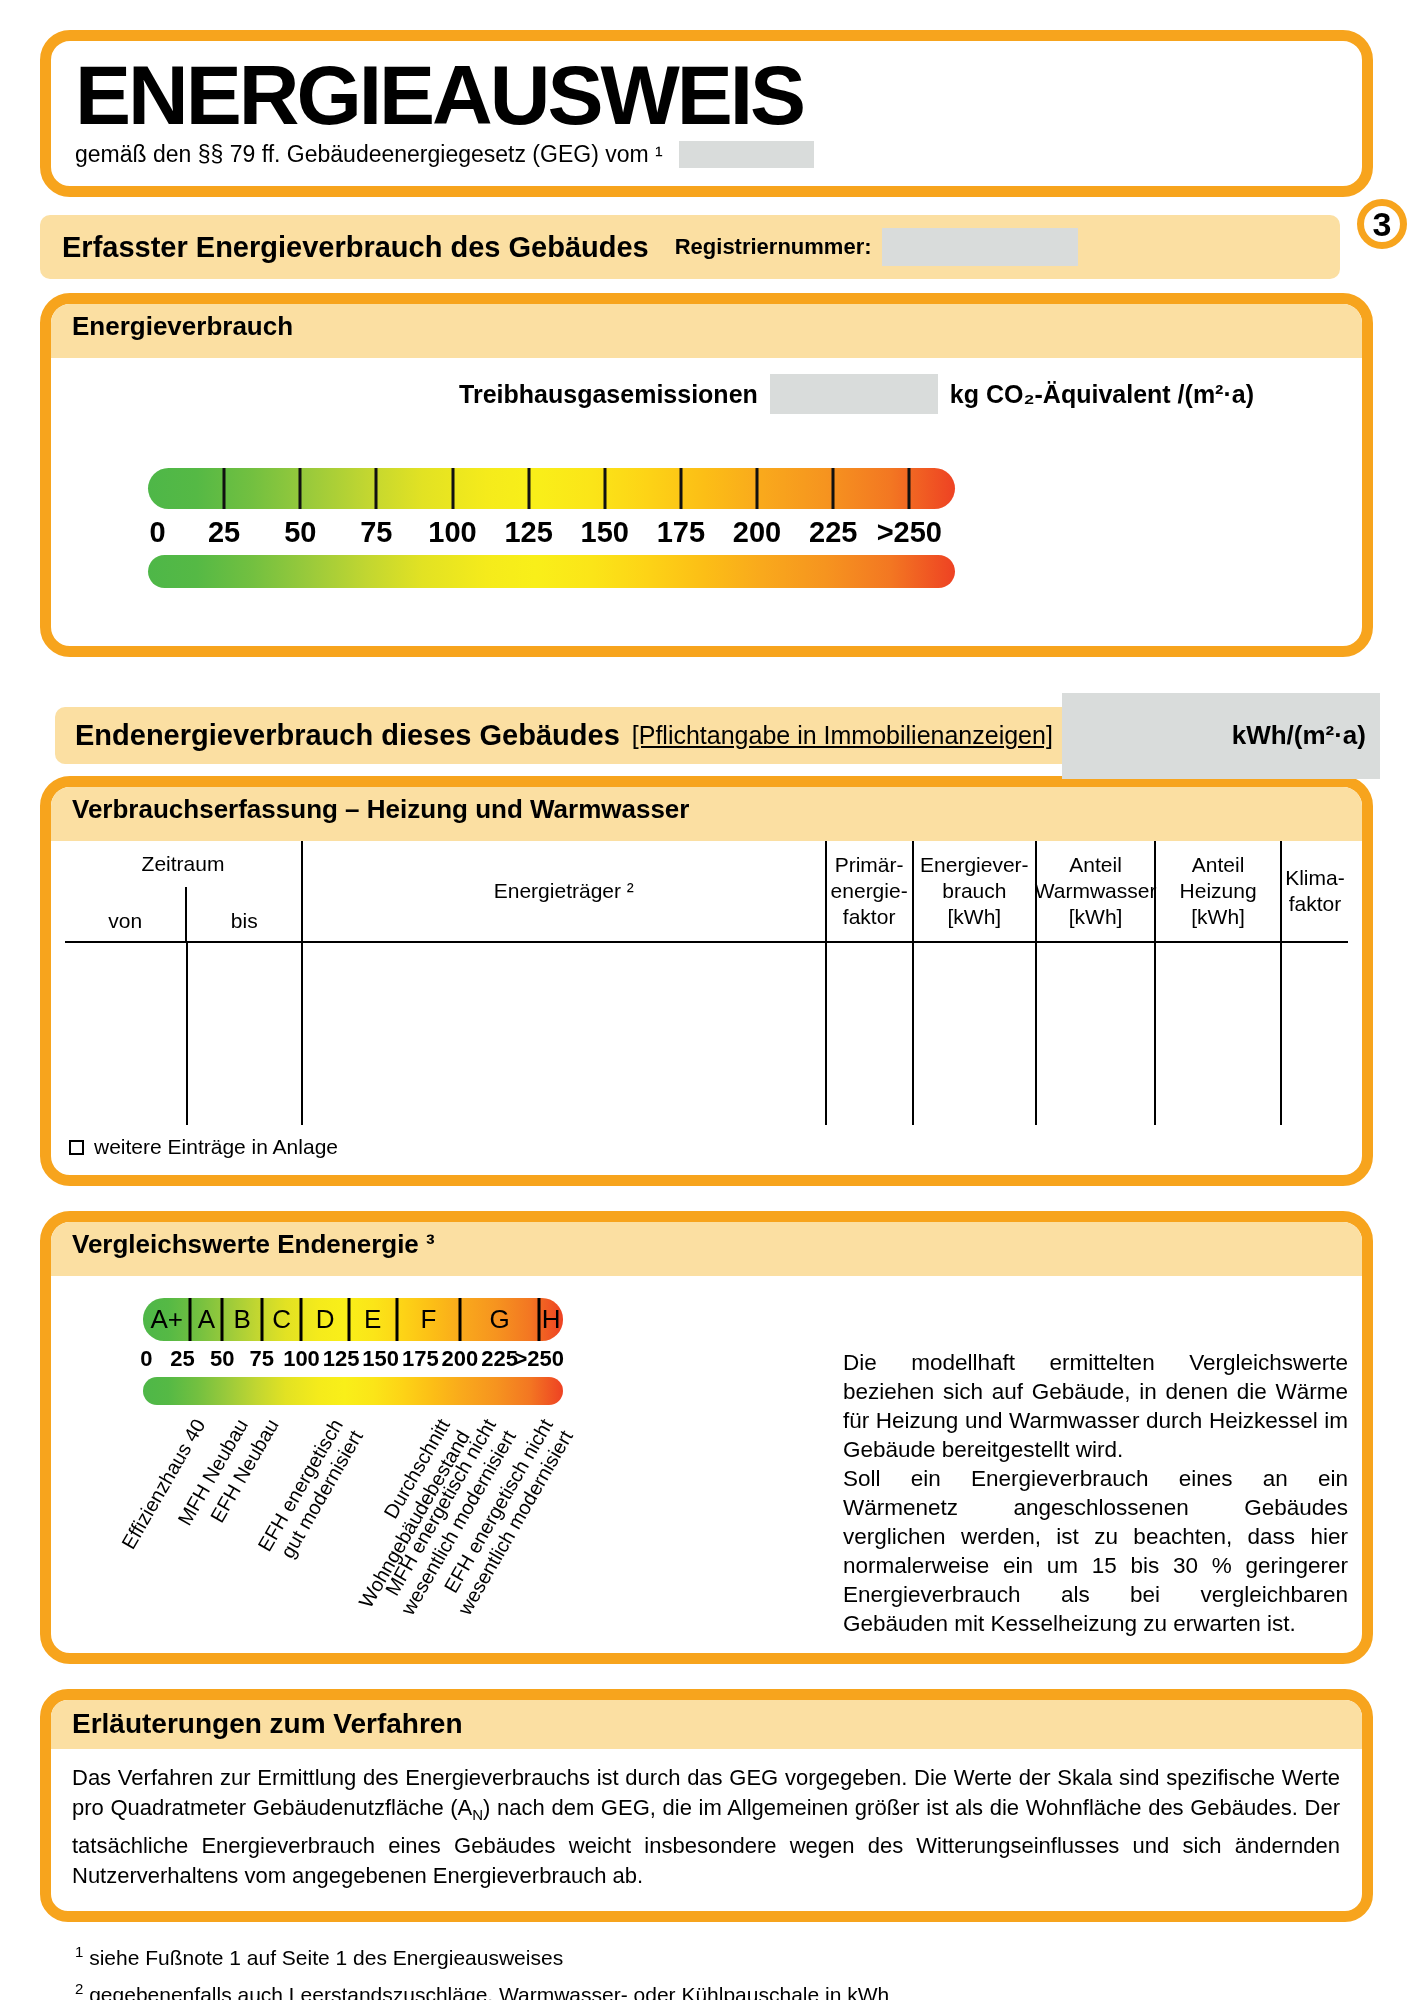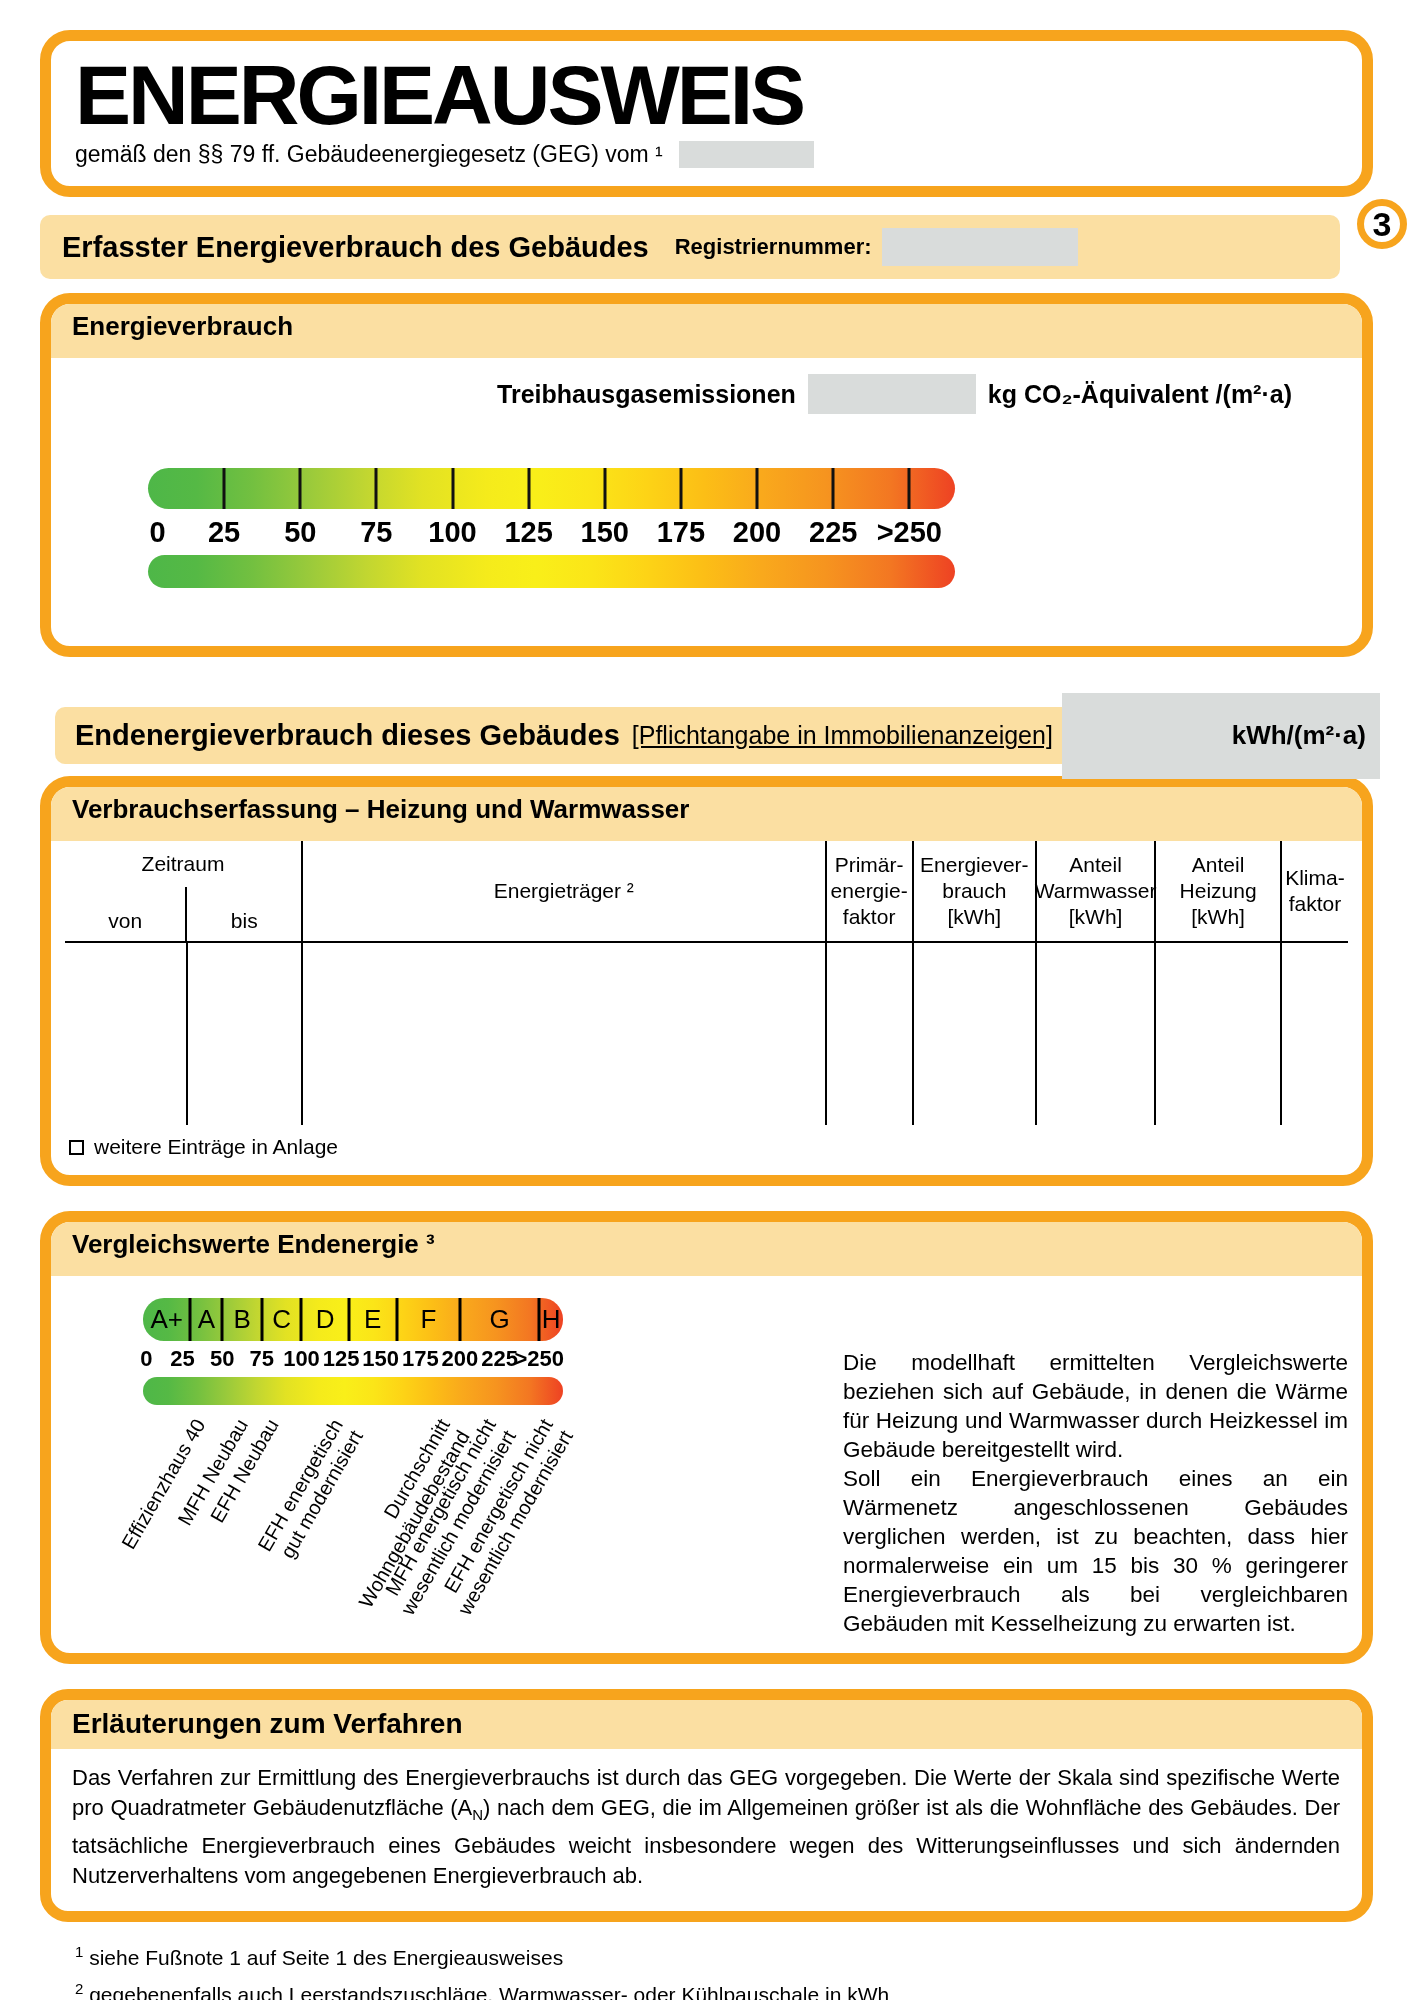--- a/index.html
+++ b/index.html
@@ -45,21 +45,21 @@
 
   
   .panel{
     border:11px solid var(--orange);border-radius:30px;margin:0 40px;
     background:#fff;overflow:hidden;
   }
   .panel-title{background:var(--beige);font-size:26px;font-weight:bold;padding:7px 0 16px 21px;}
 
   
   .panel-energy{margin-top:14px;}
-  .ghg-row{display:flex;justify-content:flex-end;align-items:center;padding:16px 70px 0 0;margin-left:23px;}
+  .ghg-row{display:flex;justify-content:flex-end;align-items:center;padding:16px 108px 0 0;margin-left:23px;}
   .ghg-label{font-size:25px;font-weight:bold;}
   .ph-ghg{width:168px;height:40px;margin:0 12px;}
   .ghg-unit{font-size:25px;font-weight:bold;}
   .scale{margin:54px 0 58px 97px;width:807px;}
   .scale-bar{height:41px;border-radius:21px;background:var(--grad);position:relative;}
   .scale-bar-bottom{height:33px;border-radius:17px;}
   .tick{position:absolute;top:0;bottom:0;width:3px;background:#111;transform:translateX(-50%);}
   .scale-numbers{position:relative;height:46px;line-height:46px;}
   .scale-numbers span{
     position:absolute;transform:translateX(-50%);font-size:29px;font-weight:bold;white-space:nowrap;

